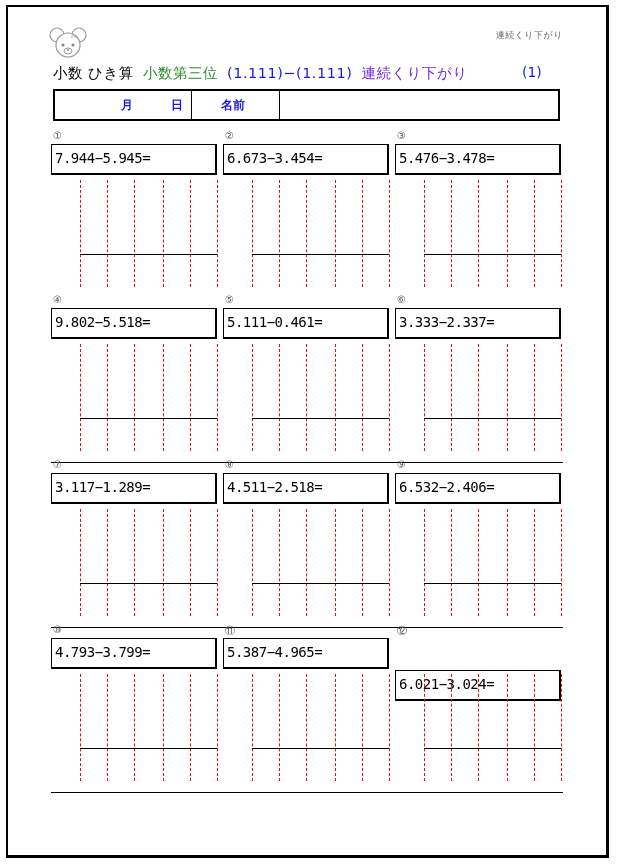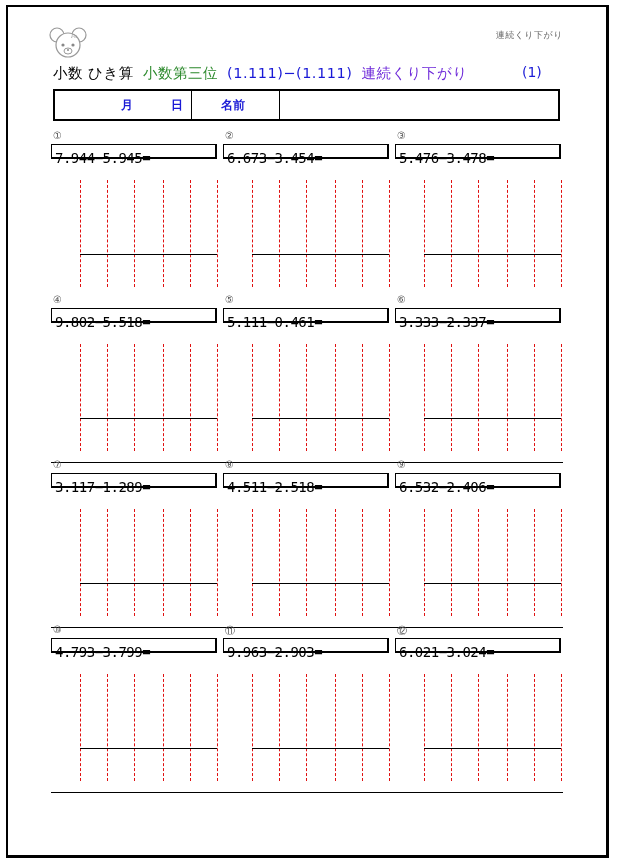--- a/index.html
+++ b/index.html
@@ -13,21 +13,21 @@
   .t-green { color:#2e8b2e; }
   .t-blue { color:#1a1ad6; }
   .t-red { color:#6d28d9; }
   .t-num { position:absolute; left:522px; top:64px; font-size:14px; color:#1a1ad6; }
   .namebox { position:absolute; left:53px; top:89px; width:507px; height:32px; border:2px solid #000; box-sizing:border-box; }
   .namebox .sep1 { position:absolute; left:136px; top:0; bottom:0; border-left:1.5px solid #000; }
   .namebox .sep2 { position:absolute; left:224px; top:0; bottom:0; border-left:1.5px solid #000; }
   .nb-label { position:absolute; top:6px; font-size:12px; font-weight:bold; color:#1a1ad6; }
   .hdiv { position:absolute; left:51px; width:512px; border-top:1.5px solid #000; }
   .qlabel { position:absolute; font-size:10px; color:#555; }
-  .qbox { position:absolute; width:166px; height:15px; border:1.5px solid #000; border-right-width:2px; border-bottom-width:2px; box-sizing:border-box; font-family:"DejaVu Sans Mono", monospace; font-size:14px; padding:5px 0 0 3px; letter-spacing:-0.5px; white-space:nowrap; }
+  .qbox { position:absolute; width:166px; height:31px; border:1.5px solid #000; border-right-width:2px; border-bottom-width:2px; box-sizing:border-box; font-family:"DejaVu Sans Mono", monospace; font-size:14px; padding:5px 0 0 3px; letter-spacing:-0.5px; white-space:nowrap; }
   .vline { position:absolute; width:0; border-left:1.3px dashed #e01010; }
   .ansline { position:absolute; height:0; border-top:1.3px solid #000; }
 </style>
 </head>
 <body>
 
 <div class="page"></div>
 
 <svg class="logo" viewBox="0 0 38 34">
   <circle cx="8" cy="9" r="7" fill="#fff" stroke="#999" stroke-width="1.2"></circle>
@@ -157,31 +157,31 @@
     <div class="qbox" style="left: 51px; top: 638px;">4.793−3.799=</div>
     <div class="vline" style="left: 80px; top: 674px; height: 107px;"></div>
     <div class="vline" style="left: 107px; top: 674px; height: 107px;"></div>
     <div class="vline" style="left: 134px; top: 674px; height: 107px;"></div>
     <div class="vline" style="left: 163px; top: 674px; height: 107px;"></div>
     <div class="vline" style="left: 190px; top: 674px; height: 107px;"></div>
     <div class="vline" style="left: 217px; top: 674px; height: 107px;"></div>
     <div class="ansline" style="left: 80px; width: 137px; top: 748px;"></div>
     <div style="position: absolute; left: 80px; top: 674px; width: 137px; height: 107px;"></div>
     <div class="qlabel" style="left: 225px; top: 624px;">⑪</div>
-    <div class="qbox" style="left: 223px; top: 638px;">9.963−2.903=</div>
+    <div class="qbox" style="left: 223px; top: 638px;">5.387−4.965=</div>
     <div class="vline" style="left: 252px; top: 674px; height: 107px;"></div>
     <div class="vline" style="left: 279px; top: 674px; height: 107px;"></div>
     <div class="vline" style="left: 306px; top: 674px; height: 107px;"></div>
     <div class="vline" style="left: 335px; top: 674px; height: 107px;"></div>
     <div class="vline" style="left: 362px; top: 674px; height: 107px;"></div>
     <div class="vline" style="left: 389px; top: 674px; height: 107px;"></div>
     <div class="ansline" style="left: 252px; width: 137px; top: 748px;"></div>
     <div style="position: absolute; left: 252px; top: 674px; width: 137px; height: 107px;"></div>
     <div class="qlabel" style="left: 397px; top: 624px;">⑫</div>
-    <div class="qbox" style="left: 395px; top: 638px;">6.021−3.024=</div>
+    <div class="qbox" style="left: 395px; top: 670px;">6.021−3.024=</div>
     <div class="vline" style="left: 424px; top: 674px; height: 107px;"></div>
     <div class="vline" style="left: 451px; top: 674px; height: 107px;"></div>
     <div class="vline" style="left: 478px; top: 674px; height: 107px;"></div>
     <div class="vline" style="left: 507px; top: 674px; height: 107px;"></div>
     <div class="vline" style="left: 534px; top: 674px; height: 107px;"></div>
     <div class="vline" style="left: 561px; top: 674px; height: 107px;"></div>
     <div class="ansline" style="left: 424px; width: 137px; top: 748px;"></div>
     <div style="position: absolute; left: 424px; top: 674px; width: 137px; height: 107px;"></div>
   </div>
 

